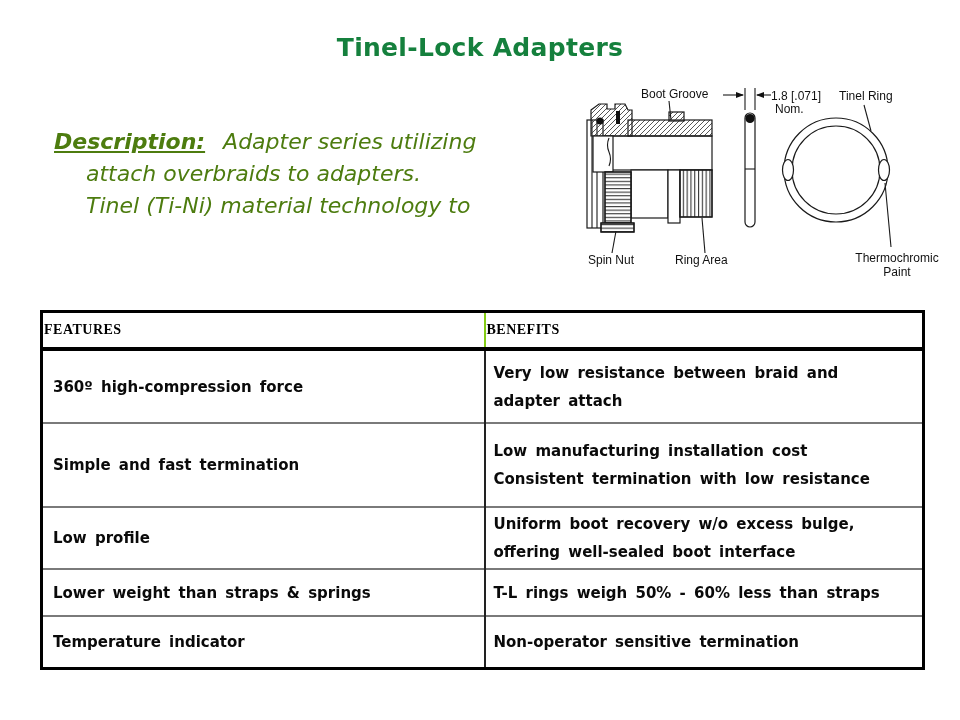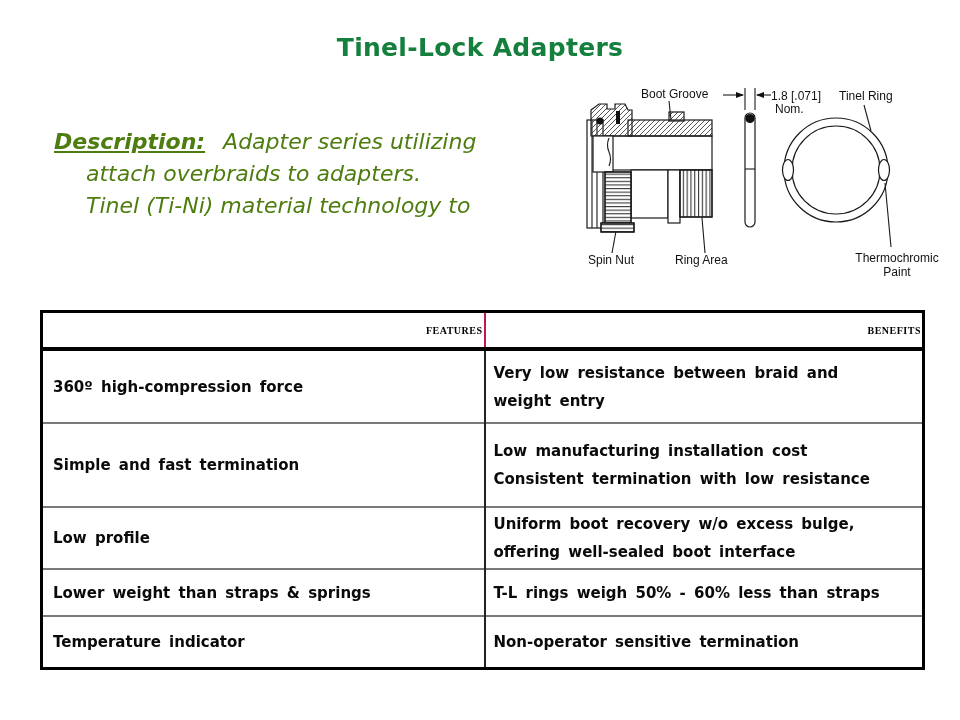--- a/index.html
+++ b/index.html
@@ -28,25 +28,25 @@
   .diagram .shape{stroke:#1a1a1a;stroke-width:1.2;fill:#ffffff;}
   .diagram .fillpat{stroke:#1a1a1a;stroke-width:1.2;}
   
   .fb-table{
     position:absolute;left:40px;top:310px;width:882px;
     border-collapse:collapse;table-layout:fixed;
     border:3px solid #000;
   }
   .col-f{width:443px;} .col-b{width:439px;}
   .fb-table th{
-    font-family:"Liberation Serif",serif;font-weight:bold;font-size:10px;
-    letter-spacing:.5px;text-align:right;vertical-align:middle;
+    font-family:"Liberation Serif",serif;font-weight:bold;font-size:14px;
+    letter-spacing:.5px;text-align:left;vertical-align:middle;
     height:32px;border-bottom:4px solid #000;color:#000;
   }
-  .fb-table th.bh{border-left:2px solid #be185d;}
+  .fb-table th.bh{border-left:2px solid #84cc16;}
   .fb-table td{
     font-weight:bold;font-size:15px;color:#0a0a0a;
     vertical-align:middle;padding:2px 4px 2px 10px;word-spacing:3px;
   }
   .fb-table td.bcell{border-left:2px solid #222;padding-left:8px;}
   .fb-table tbody tr + tr td{border-top:2px solid #7a7a7a;}
   .cline{line-height:28px;white-space:nowrap;}
   tr.r0{height:74px;} tr.r1{height:84px;} tr.r2{height:46px;}
   tr.r3{height:47px;} tr.r4{height:52px;} tr.r5{height:67px;}
 </style>
@@ -146,21 +146,21 @@
         <th class="bh">BENEFITS</th>
       </tr>
     </thead>
     <tbody>
       <tr class="r0">
         <td>
           <div class="cline">360º high-compression force</div>
         </td>
         <td class="bcell">
           <div class="cline">Very low resistance between braid and</div>
-          <div class="cline">weight entry</div>
+          <div class="cline">adapter attach</div>
         </td>
       </tr>
       <tr class="r1">
         <td>
           <div class="cline">Simple and fast termination</div>
         </td>
         <td class="bcell">
           <div class="cline">Low manufacturing installation cost</div>
           <div class="cline">Consistent termination with low resistance</div>
         </td>

